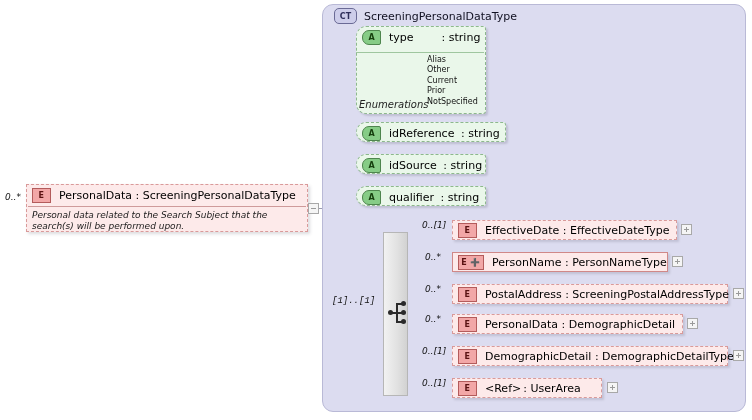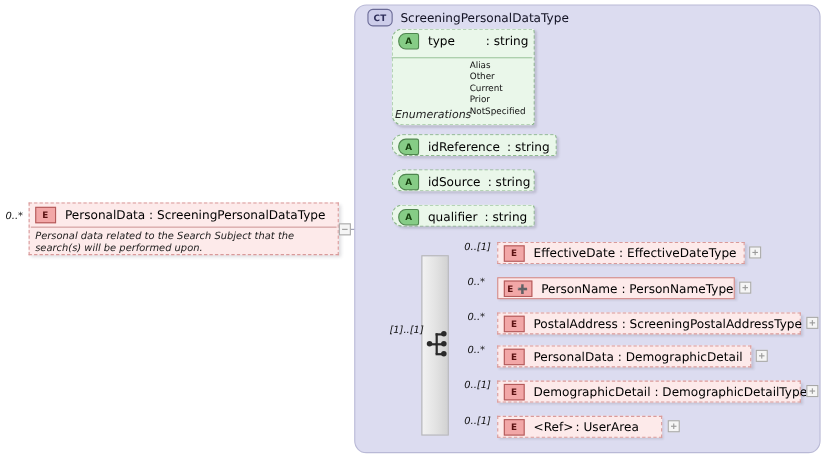--- a/index.html
+++ b/index.html
@@ -339,21 +339,21 @@
     <span class="e-badge">E</span>
     <span class="elem-name">PersonalData</span>
     <span class="elem-type">&nbsp;<span>:</span> <span>ScreeningPersonalDataType</span></span>
   </div>
   <div id="root-sep"></div>
   <div id="root-doc">Personal data related to the Search Subject that the search(s) will be performed upon.</div>
 </div>
 <div class="expander" style="left:308px; top:203px;"></div>
 
 <div id="seq-plate"></div>
-<div class="card" style="left:354px; top:296px;">[1]..[1]</div>
+<div class="card" style="left:332px; top:296px;font-family:Liberation Mono, monospace;">[1]..[1]</div>
 <div id="seq-icon" style="width:20px; height:22px;">
   <div class="seq-dot" style="left:0px; top:9px;"></div>
   <div class="seq-ln" style="left:4px; top:11px; width:5px; height:1.5px;"></div>
   <div class="seq-ln" style="left:8px; top:2px; width:1.5px; height:19px;"></div>
   <div class="seq-ln" style="left:8px; top:2px; width:6px; height:1.5px;"></div>
   <div class="seq-ln" style="left:8px; top:11px; width:6px; height:1.5px;"></div>
   <div class="seq-ln" style="left:8px; top:20px; width:6px; height:1.5px;"></div>
   <div class="seq-dot" style="left:13px; top:0px;"></div>
   <div class="seq-dot" style="left:13px; top:9px;"></div>
   <div class="seq-dot" style="left:13px; top:18px;"></div>

